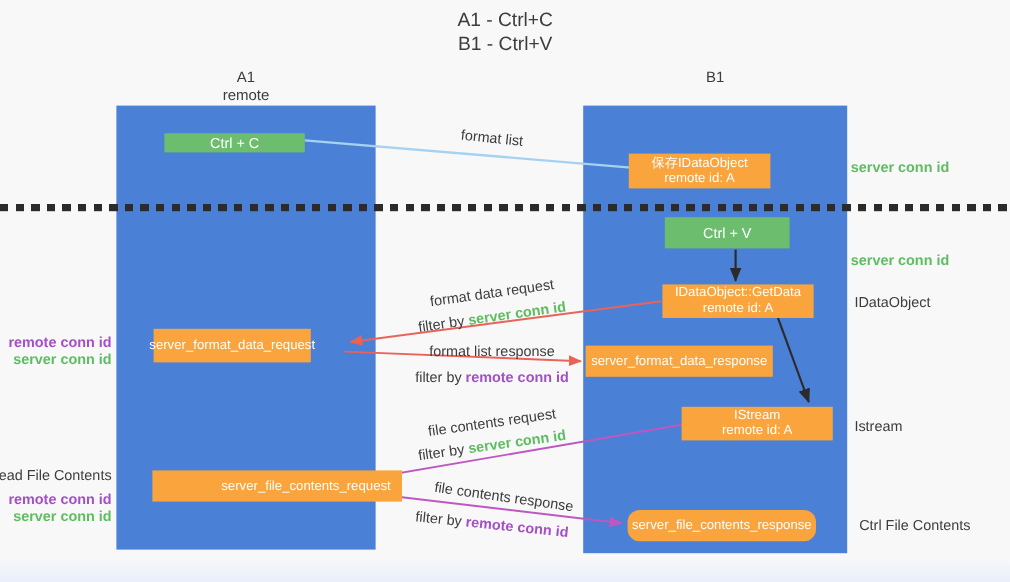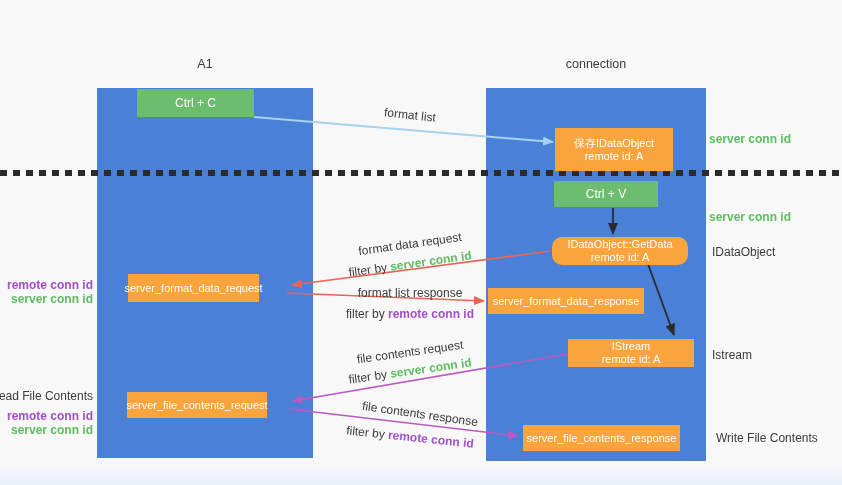--- a/index.html
+++ b/index.html
@@ -60,26 +60,31 @@
   .st-blue{stroke:var(--arrow-blue,#a6d2f0);stroke-width:2;}
   .st-black{stroke:var(--arrow-black,#2b2b2b);stroke-width:1.8;}
   .st-red{stroke:var(--arrow-red,#e96358);stroke-width:1.6;}
   .st-mag{stroke:var(--arrow-magenta,#bd58c0);stroke-width:1.6;}
 </style>
 </head>
 <body>
 
 <div class="canvas">
 
+  <div class="title">
+    <div>A1 - Ctrl+C</div>
+    <div>B1 - Ctrl+V</div>
+  </div>
 
   <div class="col-header left">
     <div>A1</div>
+    <div>remote</div>
   </div>
   <div class="col-header right">
-    <div>connection</div>
+    <div>B1</div>
   </div>
 
   <div class="column left"></div>
   <div class="column right"></div>
 
   <div class="divider"></div>
 
   <svg class="arrows" width="842" height="485" viewBox="0 0 842 485">
     <defs>
       <marker id="mk-blue" markerUnits="userSpaceOnUse" markerWidth="11" markerHeight="9" refX="10" refY="4.5" orient="auto">
@@ -97,56 +102,56 @@
     </defs>
     <line class="st-blue" x1="254" y1="117" x2="553" y2="142" marker-end="url(#mk-blue)"></line>
     <line class="st-black" x1="613" y1="208" x2="613" y2="234" marker-end="url(#mk-black)"></line>
     <line class="st-black" x1="648" y1="264" x2="674" y2="335" marker-end="url(#mk-black)"></line>
     <line class="st-red" x1="551" y1="251" x2="292" y2="285" marker-end="url(#mk-red)"></line>
     <line class="st-red" x1="287" y1="293" x2="484" y2="301" marker-end="url(#mk-red)"></line>
     <line class="st-mag" x1="568" y1="354" x2="293" y2="401" marker-end="url(#mk-mag)"></line>
     <line class="st-mag" x1="289" y1="409" x2="518" y2="436" marker-end="url(#mk-mag)"></line>
   </svg>
 
-  <div class="box green" style="left:137px;top:89px;width:117px;height:28px;">
+  <div class="box green" style="left:137px;top:111px;width:117px;height:16px;">
     <div>Ctrl + C</div>
   </div>
 
-  <div class="box orange" style="left:555px;top:128px;width:118px;height:43px;text-align:center;">
+  <div class="box orange" style="left:524px;top:128px;width:118px;height:29px;text-align:center;">
     <div>保存IDataObject</div>
     <div>remote id: A</div>
   </div>
 
   <div class="box green" style="left:554px;top:181px;width:104px;height:26px;">
     <div>Ctrl + V</div>
   </div>
 
-  <div class="box orange" style="left:552px;top:237px;width:136px;height:28px;border-radius:10px;">
+  <div class="box orange" style="left:552px;top:237px;width:126px;height:28px;">
     <div>IDataObject::GetData</div>
     <div>remote id: A</div>
   </div>
 
   <div class="box orange" style="left:128px;top:274px;width:131px;height:28px;">
     <div>server_format_data_request</div>
   </div>
 
   <div class="box orange" style="left:488px;top:288px;width:156px;height:26px;">
     <div>server_format_data_response</div>
   </div>
 
   <div class="box orange" style="left:568px;top:339px;width:126px;height:28px;">
     <div>IStream</div>
     <div>remote id: A</div>
   </div>
 
-  <div class="box orange" style="left:127px;top:392px;width:140px;height:26px;">
+  <div class="box orange" style="left:127px;top:392px;width:160px;height:26px;padding-left:48px;">
     <div>server_file_contents_request</div>
   </div>
 
-  <div class="box orange" style="left:523px;top:425px;width:157px;height:26px;">
+  <div class="box orange" style="left:523px;top:425px;width:157px;height:26px;border-radius:10px;">
     <div>server_file_contents_response</div>
   </div>
 
   <div class="flabel rot-dn6" style="top:108px;">format list</div>
 
   <div class="flabel rot-up" style="top:237px;">format data request</div>
   <div class="flabel rot-up" style="top:257px;">
     <span>filter by </span><span class="lbl-green">server conn id</span>
   </div>
 
@@ -162,21 +167,21 @@
 
   <div class="flabel rot-dn" style="top:407px;left:340px;">file contents response</div>
   <div class="flabel rot-dn6" style="top:430px;">
     <span>filter by </span><span class="lbl-purple">remote conn id</span>
   </div>
 
   <div class="side-label bold-green" style="left:709px;top:132px;">server conn id</div>
   <div class="side-label bold-green" style="left:709px;top:210px;">server conn id</div>
   <div class="side-label" style="left:712px;top:245px;">IDataObject</div>
   <div class="side-label" style="left:712px;top:348px;">Istream</div>
-  <div class="side-label" style="left:716px;top:431px;">Write File Contents</div>
+  <div class="side-label" style="left:716px;top:431px;">Ctrl File Contents</div>
 
   <div class="left-block" style="top:278px;">
     <div class="lbl-purple">remote conn id</div>
     <div class="lbl-green">server conn id</div>
   </div>
   <div class="left-block" style="top:389px;">Read File Contents</div>
   <div class="left-block" style="top:409px;">
     <div class="lbl-purple">remote conn id</div>
     <div class="lbl-green">server conn id</div>
   </div>

